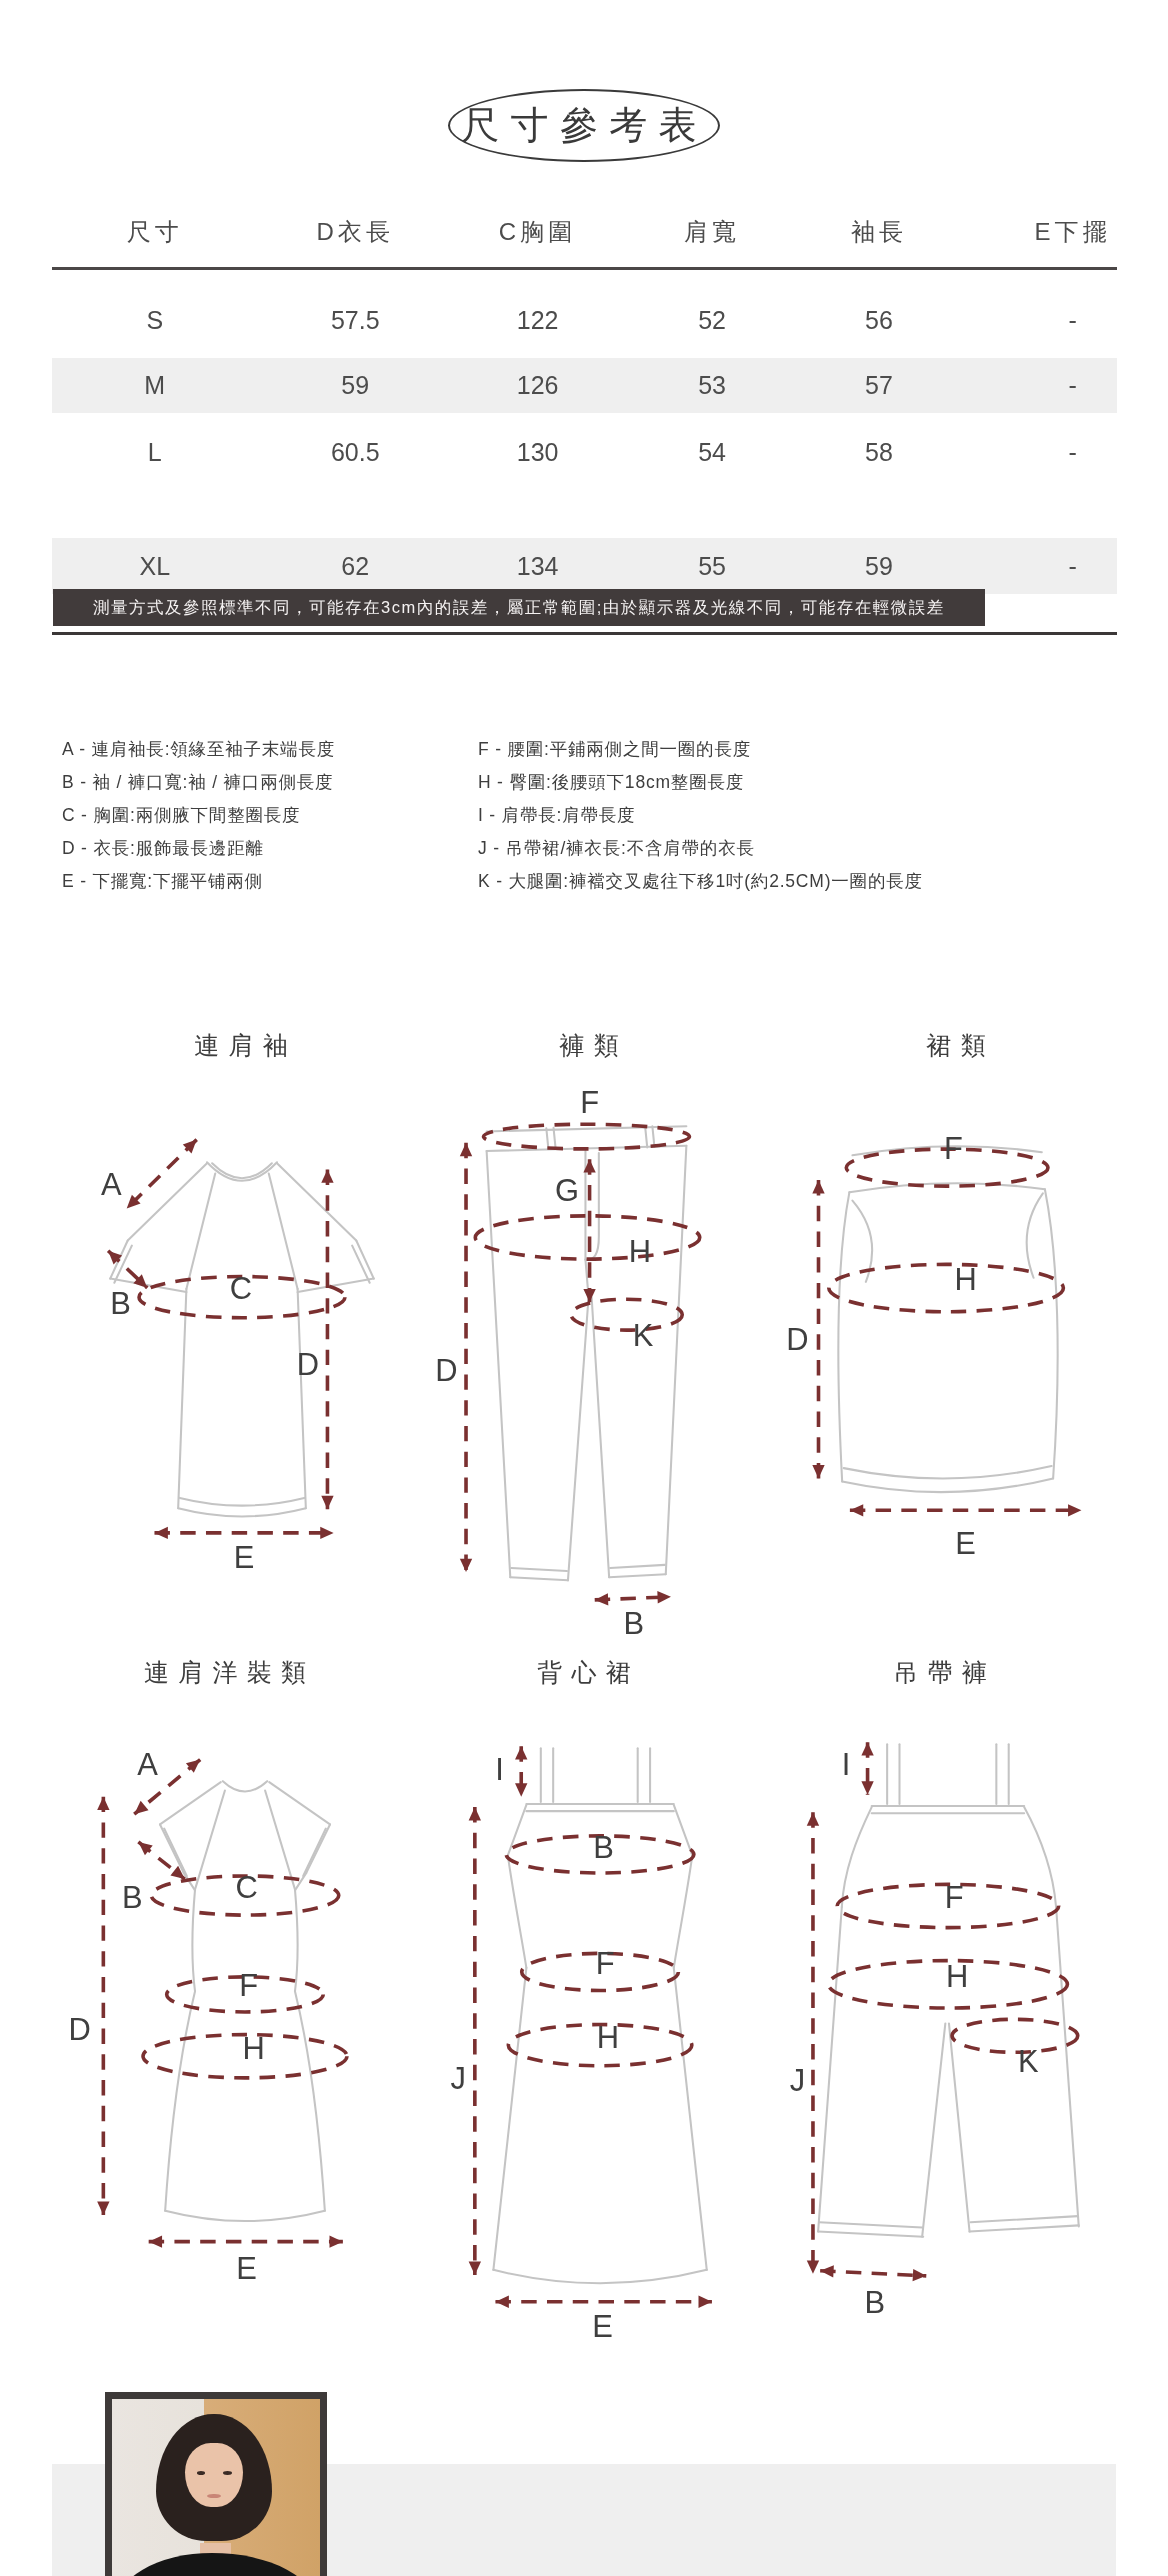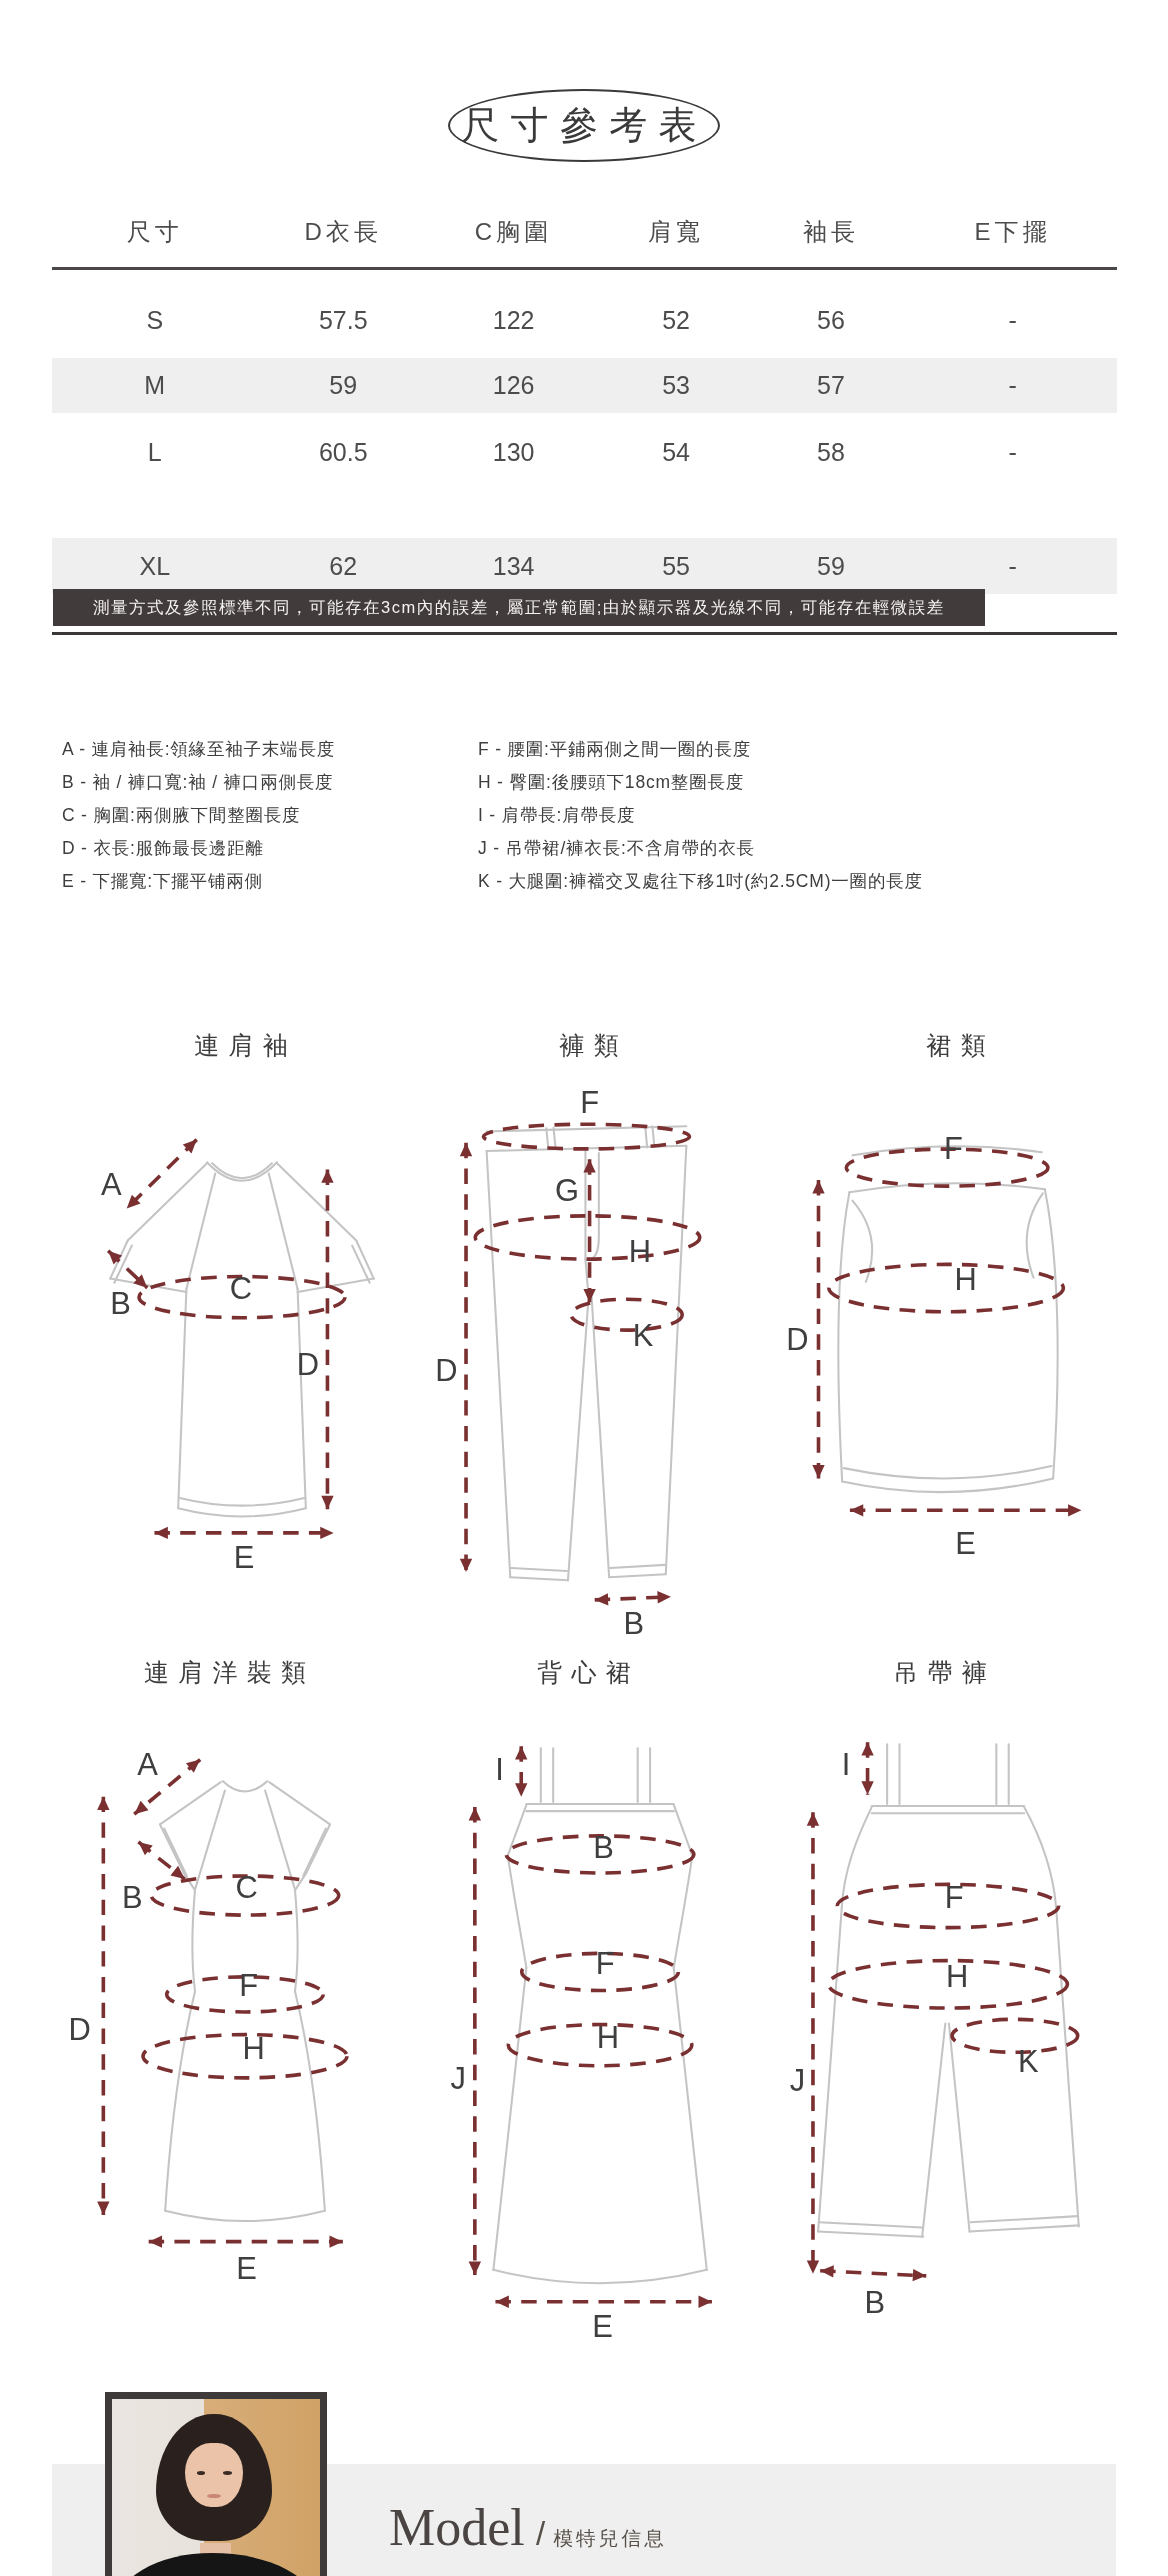--- a/index.html
+++ b/index.html
@@ -5,21 +5,21 @@
   html,body{margin:0;padding:0;background:#fff;}
   .page{position:relative;width:1168px;height:2775px;background:#ffffff;overflow:hidden;
         font-family:"Liberation Sans",sans-serif;color:var(--text-dark);}
   
   .title-ellipse{position:absolute;left:448px;top:89px;width:268px;height:69px;
       border:2.6px solid #3a3a3a;border-radius:50%;display:flex;align-items:center;}
   .title-ellipse span{font-size:38px;letter-spacing:11.3px;color:#3a3a3a;font-weight:500;padding-left:11.3px;}
   
   .size-table{position:absolute;left:52px;top:0;width:1065px;height:567px;}
   .grid6{display:grid;grid-template-columns:19.3% 16.1% 15.9% 14.6% 14.5% 19.6%;
-         align-items:center;text-align:center;}
+         align-items:center;text-align:center;gap:12px;}
   .thead{position:absolute;left:0;top:196px;width:100%;height:71px;font-size:24px;
          letter-spacing:4.1px;color:#4c4c4c;}
   .tdivider{position:absolute;left:0;top:267px;width:100%;height:2.6px;background:#4b4747;}
   .trow{position:absolute;left:0;width:100%;font-size:25px;color:#4c4c4c;}
   .trow.r1{top:274px;height:92px;}
   .trow.r2{top:358px;height:55px;background:var(--row-band);}
   .trow.r3{top:413px;height:78px;}
   .trow.r4{top:490px;height:56px;background:var(--row-band);margin-top:48px;}
   
   .disclaimer{position:absolute;left:53px;top:589px;width:932px;height:37px;
@@ -361,20 +361,15 @@
         <div class="eye l"></div>
         <div class="eye r"></div>
         <div class="lips"></div>
       </div>
       <div class="neckline"></div>
       <div class="torso"></div>
     </div>
 
   </div>
 
-  <div class="model-head">
-    <span class="en">Model</span>
-    <span class="sep">/</span>
-    <span class="zh">模特兒信息</span>
-  </div>
 
 </div>
 
 
 </body></html>

